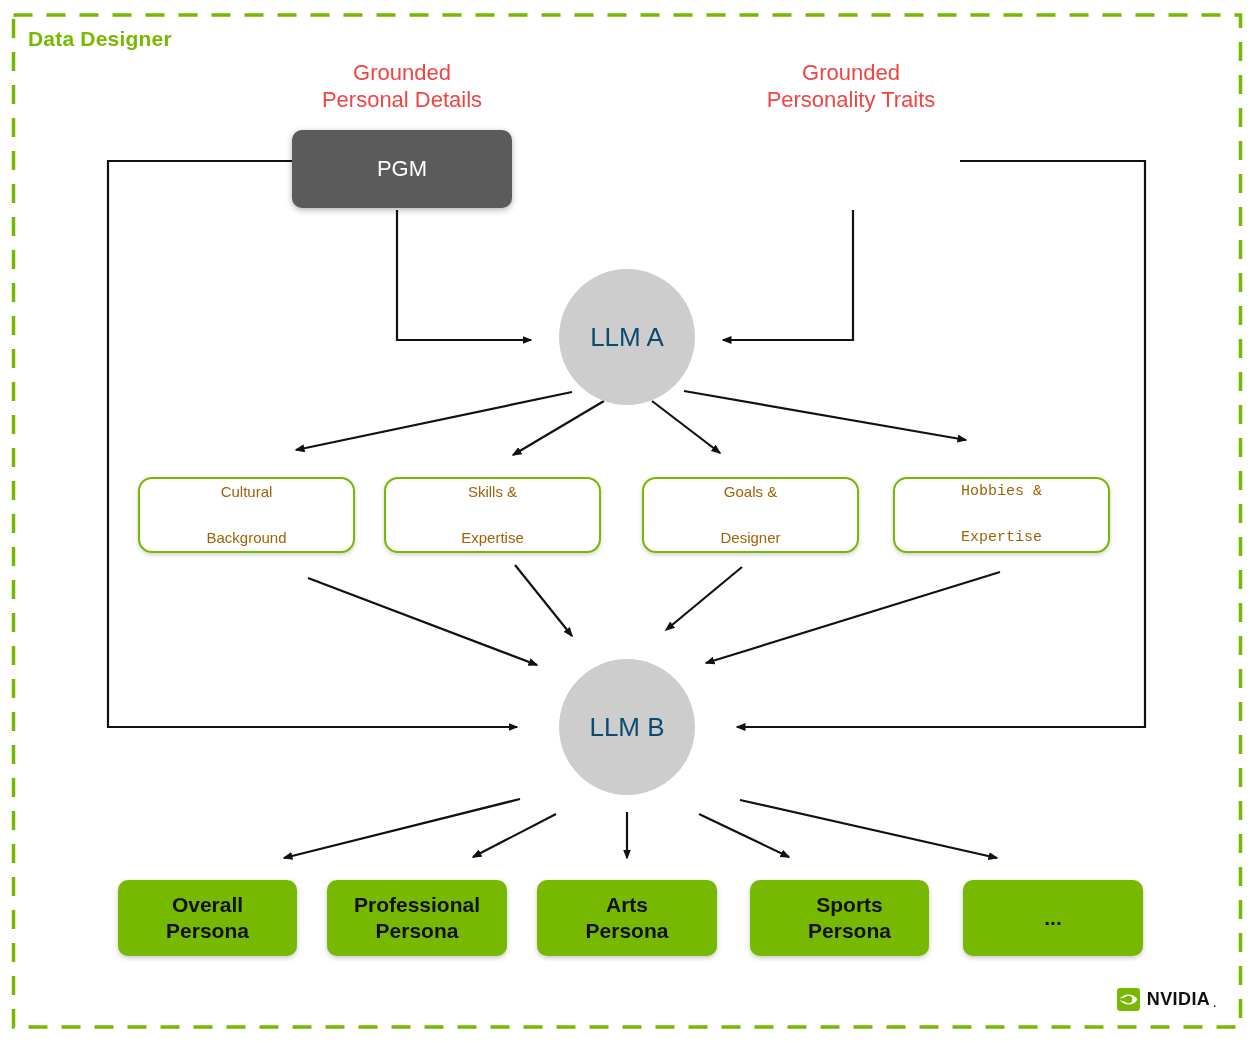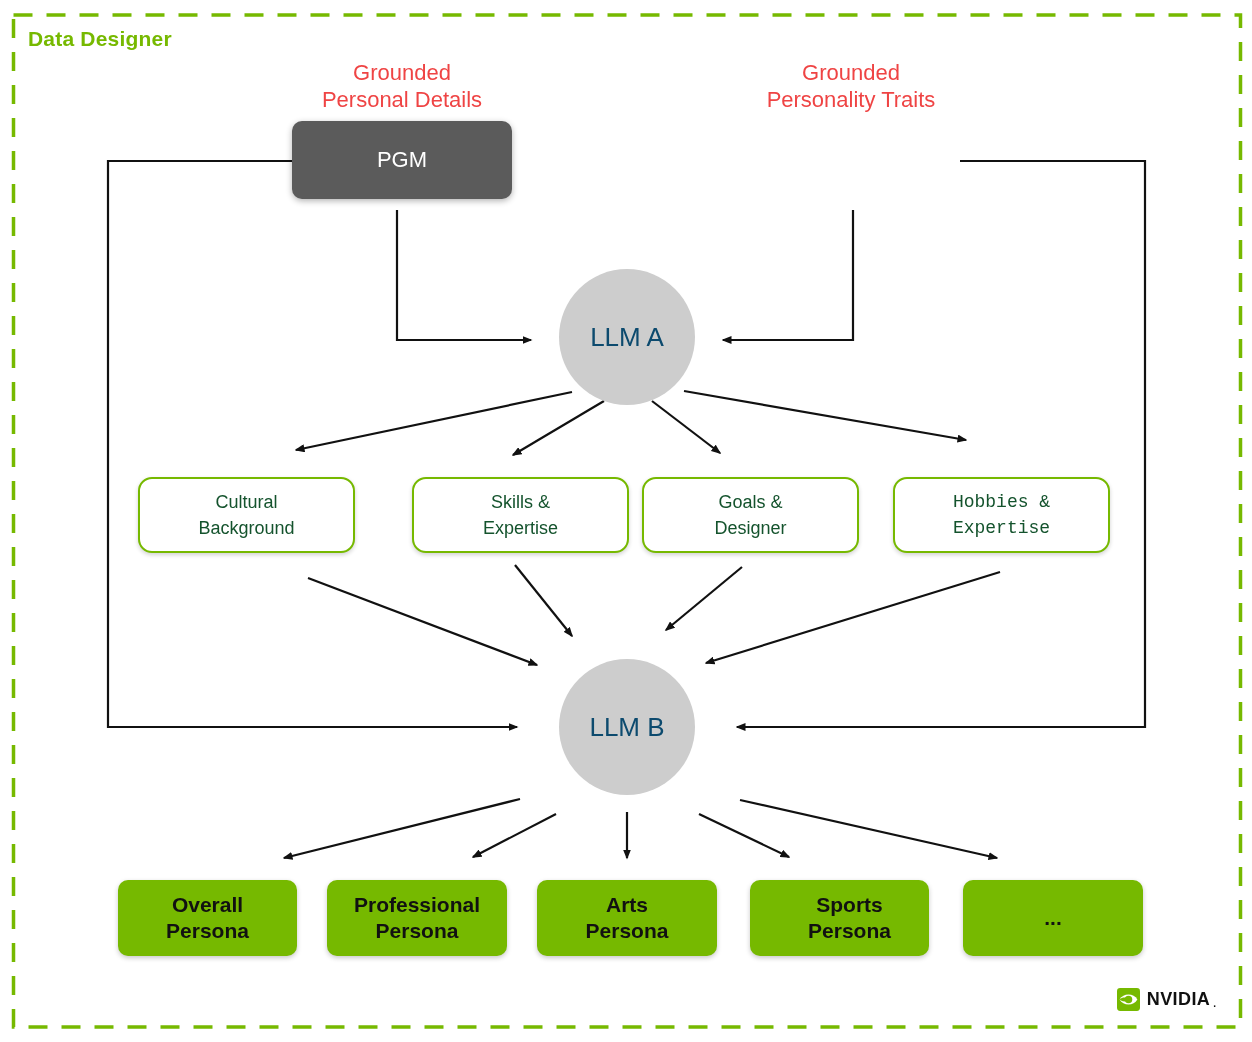--- a/index.html
+++ b/index.html
@@ -37,21 +37,21 @@
     text-align: center;
     font-size: 22px;
     line-height: 27px;
     color: #ef4444;
   }
   .caption-pgm   { left: 242px; top: 59px; }
   .caption-ocean { left: 691px; top: 59px; }
 
   .dark-node {
     position: absolute;
-    top: 121px;
+    top: 130px;
     width: 220px;
     height: 78px;
     background: #5b5b5b;
     border-radius: 10px;
     color: #ffffff;
     font-size: 22px;
     display: flex;
     align-items: center;
     justify-content: center;
     box-shadow: 0 2px 6px rgba(0,0,0,0.30);
@@ -76,32 +76,32 @@
   .llm-b { top: 659px; }
 
   .attr-box {
     position: absolute;
     top: 477px;
     width: 217px;
     height: 76px;
     background: #ffffff;
     border: 2.5px solid #76b900;
     border-radius: 14px;
-    color: #14532d;
-    font-size: 18px;
+    color: #a16207;
+    font-size: 15px;
     line-height: 26px;
     text-align: center;
     display: flex;
     flex-direction: column;
     align-items: center;
-    justify-content: center;
+    justify-content: space-between;
     box-shadow: 0 2px 4px rgba(0,0,0,0.18);
   }
   .attr-0 { left: 138px; }
-  .attr-1 { left: 412px; }
+  .attr-1 { left: 384px; }
   .attr-2 { left: 642px; }
   .attr-3 { left: 893px; font-family: Liberation Mono, monospace; }
 
   .persona-box {
     position: absolute;
     top: 880px;
     width: 180px;
     height: 76px;
     background: #76b900;
     border-radius: 10px;

